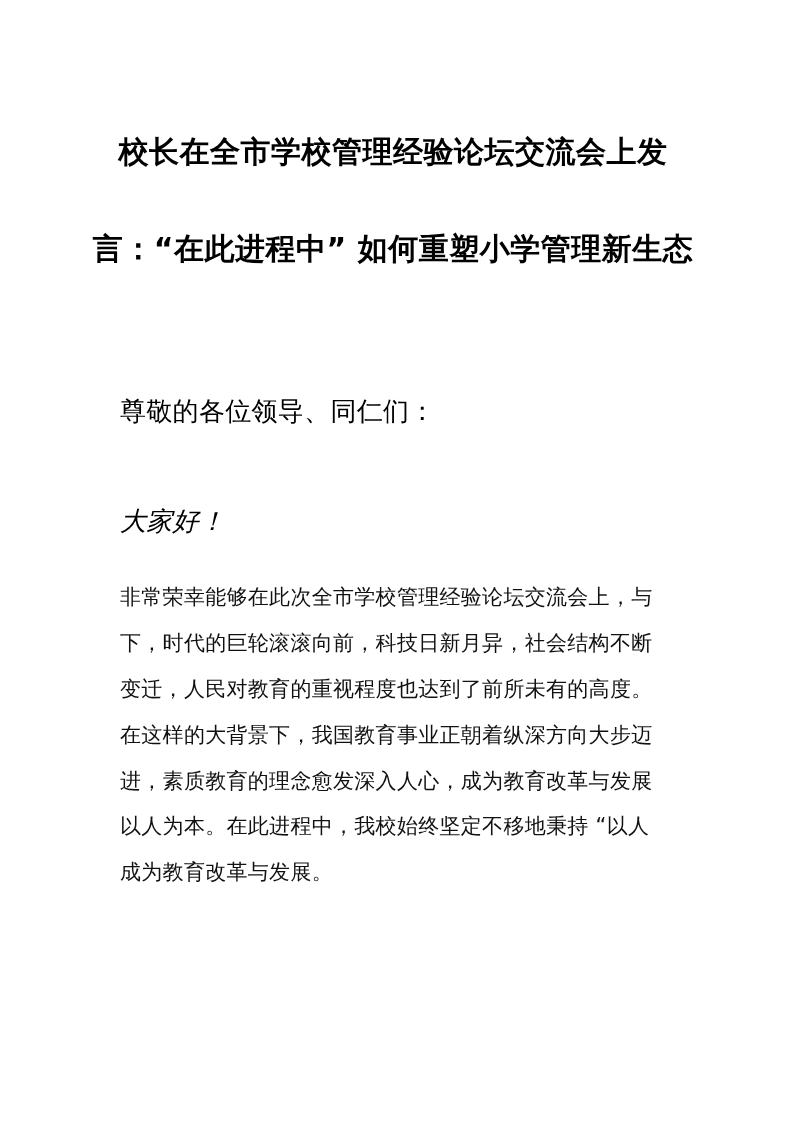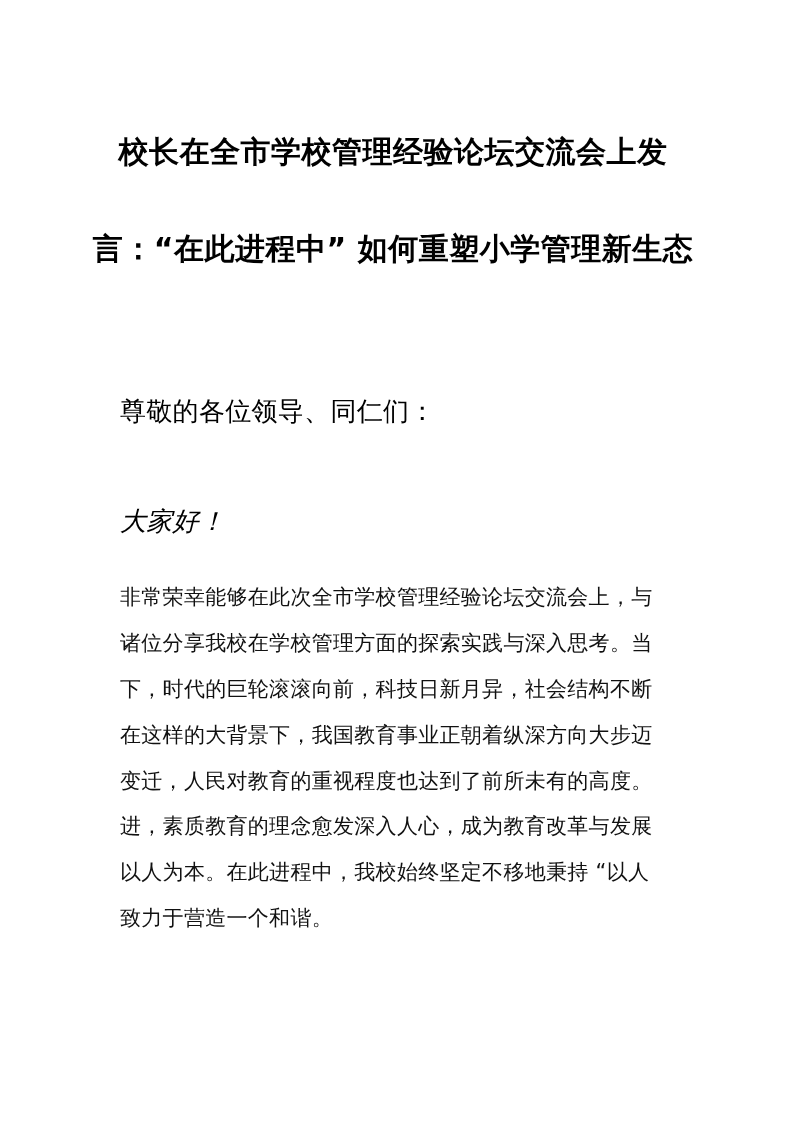--- a/index.html
+++ b/index.html
@@ -67,22 +67,21 @@
 
   <div class="title-line title-1">校长在全市学校管理经验论坛交流会上发</div>
   <div class="title-line title-2">言：“在此进程中” 如何重塑小学管理新生态</div>
 
   <div class="para-line" style="top:396px;">尊敬的各位领导、同仁们：</div>
 
   <div class="para-line" style="top:506px;font-style:italic;">大家好！</div>
 
   <div class="body-block">
     <span class="body-line">非常荣幸能够在此次全市学校管理经验论坛交流会上，与</span>
-    <span class="body-line">诸位分享我校在学校管理方面的探索实践与深入思考。当</span>
     <span class="body-line">下，时代的巨轮滚滚向前，科技日新月异，社会结构不断</span>
+    <span class="body-line">变迁，人民对教育的重视程度也达到了前所未有的高度。</span>
     <span class="body-line">在这样的大背景下，我国教育事业正朝着纵深方向大步迈</span>
-    <span class="body-line">变迁，人民对教育的重视程度也达到了前所未有的高度。</span>
     <span class="body-line">进，素质教育的理念愈发深入人心，成为教育改革与发展</span>
     <span class="body-line">以人为本。在此进程中，我校始终坚定不移地秉持 “以人</span>
-    <span class="body-line">致力于营造一个和谐。</span>
+    <span class="body-line">成为教育改革与发展。</span>
   </div>
 
 </div>
 
 </body></html>

